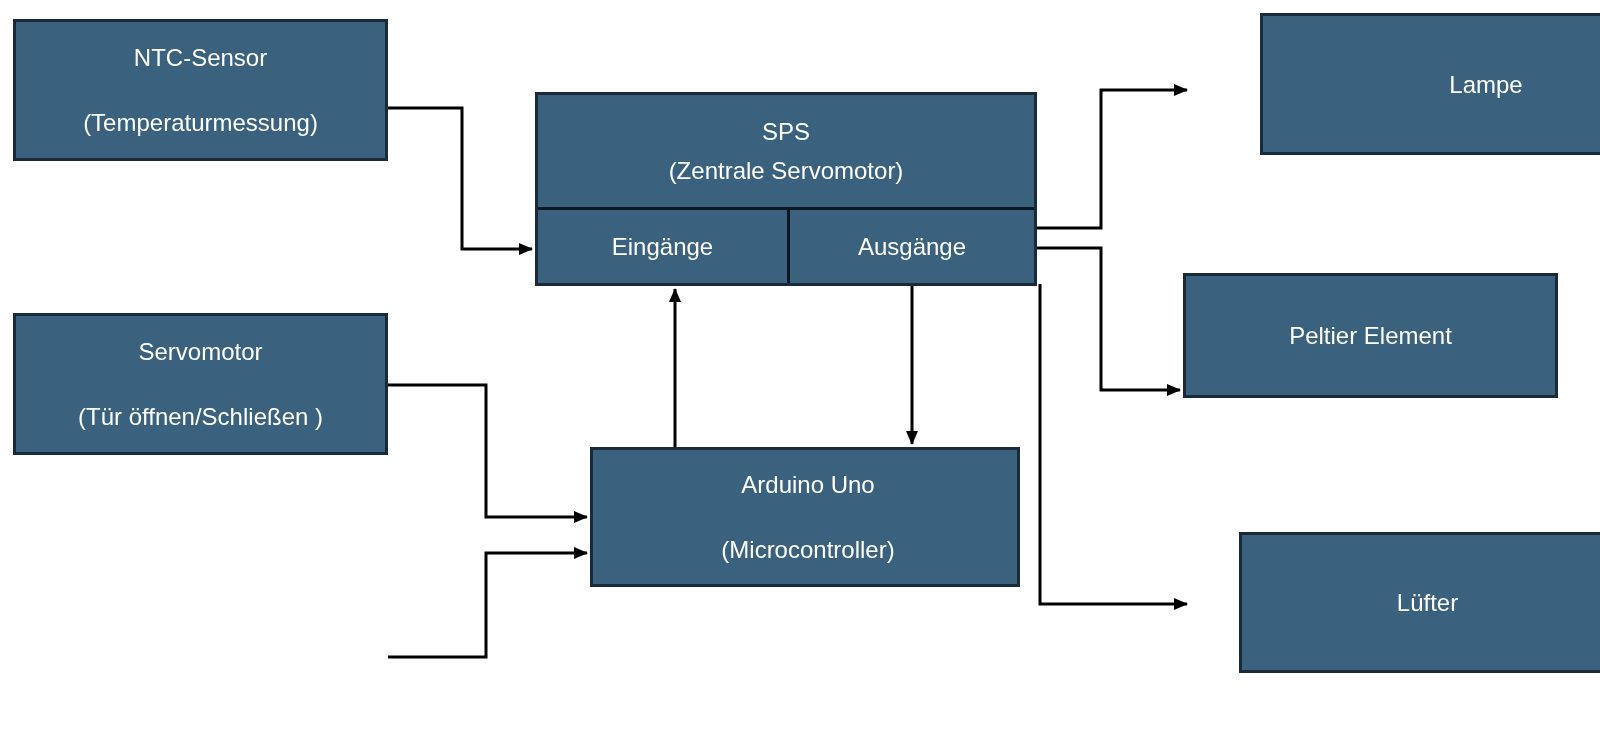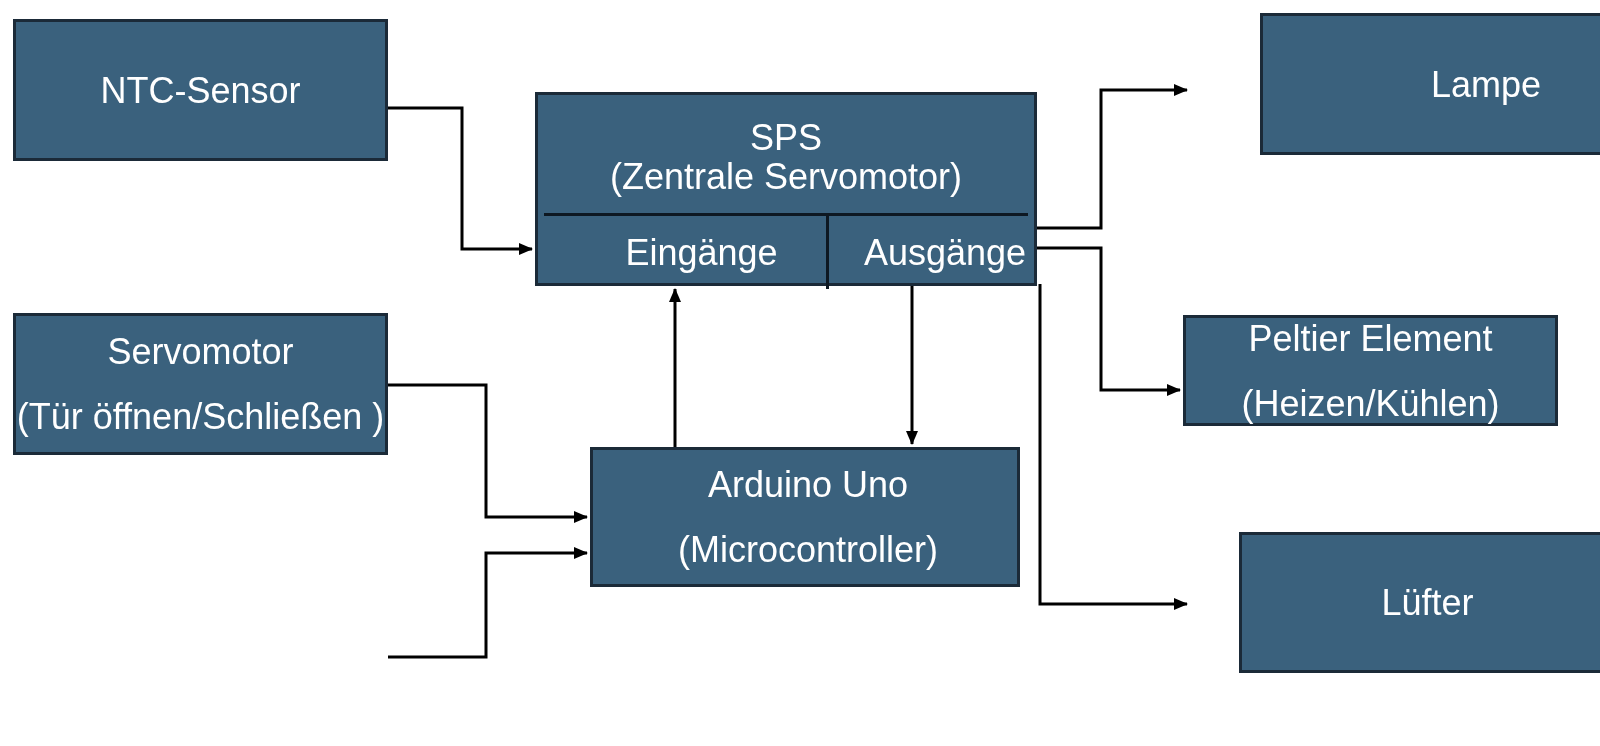--- a/index.html
+++ b/index.html
@@ -36,65 +36,64 @@
     position: absolute;
     box-sizing: border-box;
     background: var(--node-fill, #3A617D);
     border: 3px solid var(--node-border, #1B2A38);
     color: var(--text-color, #ffffff);
     display: flex;
     flex-direction: column;
     align-items: center;
     justify-content: center;
     text-align: center;
-    font-size: 36px;
+    font-size: 24px;
     line-height: 39px;
     z-index: 2;
     gap: 26px;
   }
   .node span { display: block; white-space: pre; }
 
   
   #node-ntc        { left: 13px;   top: 19px;  width: 375px; height: 142px; }
   #node-servo      { left: 13px;   top: 313px; width: 375px; height: 142px; }
   #node-bewegung   { left: 13px;   top: 586px; width: 375px; height: 141px; }
 
   
   #node-sps        { left: 535px;  top: 92px;  width: 502px; height: 194px;
-                     padding: 6px; display: block; }
+                     padding: 0; display: block; }
   .sps-title {
     box-sizing: border-box;
     height: 115px;
     border-bottom: 3px solid #0D1822;
     display: flex;
     flex-direction: column;
     align-items: center;
     justify-content: center;
     text-align: center;
   }
   .sps-row {
     display: flex;
     height: 73px;
   }
   .sps-cell {
     box-sizing: border-box;
     display: flex;
     align-items: center;
     justify-content: center;
     text-align: center;
-    margin-left: 33px;
   }
   .sps-cell-left  { width: 252px; border-right: 3px solid #0D1822; }
   .sps-cell-right { flex: 1; text-align: right; }
 
   #node-arduino    { left: 590px;  top: 447px; width: 430px; height: 140px; padding-left: 6px; }
 
   
   #node-lampe      { left: 1260px; top: 13px;  width: 452px; height: 142px; }
-  #node-peltier    { left: 1183px; top: 273px; width: 375px; height: 111px; margin-top: 42px; }
+  #node-peltier    { left: 1183px; top: 273px; width: 375px; height: 125px; }
   #node-luefter    { left: 1239px; top: 532px; width: 377px; height: 141px; }
 </style>
 </head>
 <body>
 
 <div id="canvas">
 
   <svg id="connector-layer" viewBox="0 0 1600 746" xmlns="http://www.w3.org/2000/svg" aria-hidden="true">
     <defs>
       <marker id="arrowhead" viewBox="0 0 14 12" refX="13" refY="6" markerWidth="14" markerHeight="12" orient="auto" markerUnits="userSpaceOnUse">
@@ -106,20 +105,21 @@
     <path d="M388,657 H486 V553 H587" marker-end="url(#arrowhead)"></path>
     <path d="M675,447 V289" marker-end="url(#arrowhead)"></path>
     <path d="M912,286 V444" marker-end="url(#arrowhead)"></path>
     <path d="M1037,228 H1101 V90 H1187" marker-end="url(#arrowhead)"></path>
     <path d="M1037,248 H1101 V390 H1180" marker-end="url(#arrowhead)"></path>
     <path d="M1040,284 V604 H1187" marker-end="url(#arrowhead)"></path>
   </svg>
 
   <div class="node" id="node-ntc">
     <span>NTC-Sensor</span>
+    <span>(Temperaturmessung)</span>
   </div>
 
   <div class="node" id="node-servo">
     <span>Servomotor</span>
     <span>(Tür öffnen/Schließen )</span>
   </div>
 
 
   <div class="node" id="node-sps">
     <div class="sps-title">
@@ -140,20 +140,19 @@
     <span>Arduino Uno</span>
     <span>(Microcontroller)</span>
   </div>
 
   <div class="node" id="node-lampe">
     <span>Lampe</span>
   </div>
 
   <div class="node" id="node-peltier">
     <span>Peltier Element</span>
-    <span>(Heizen/Kühlen)</span>
   </div>
 
   <div class="node" id="node-luefter">
     <span>Lüfter</span>
   </div>
 
 </div>
 
 </body></html>

